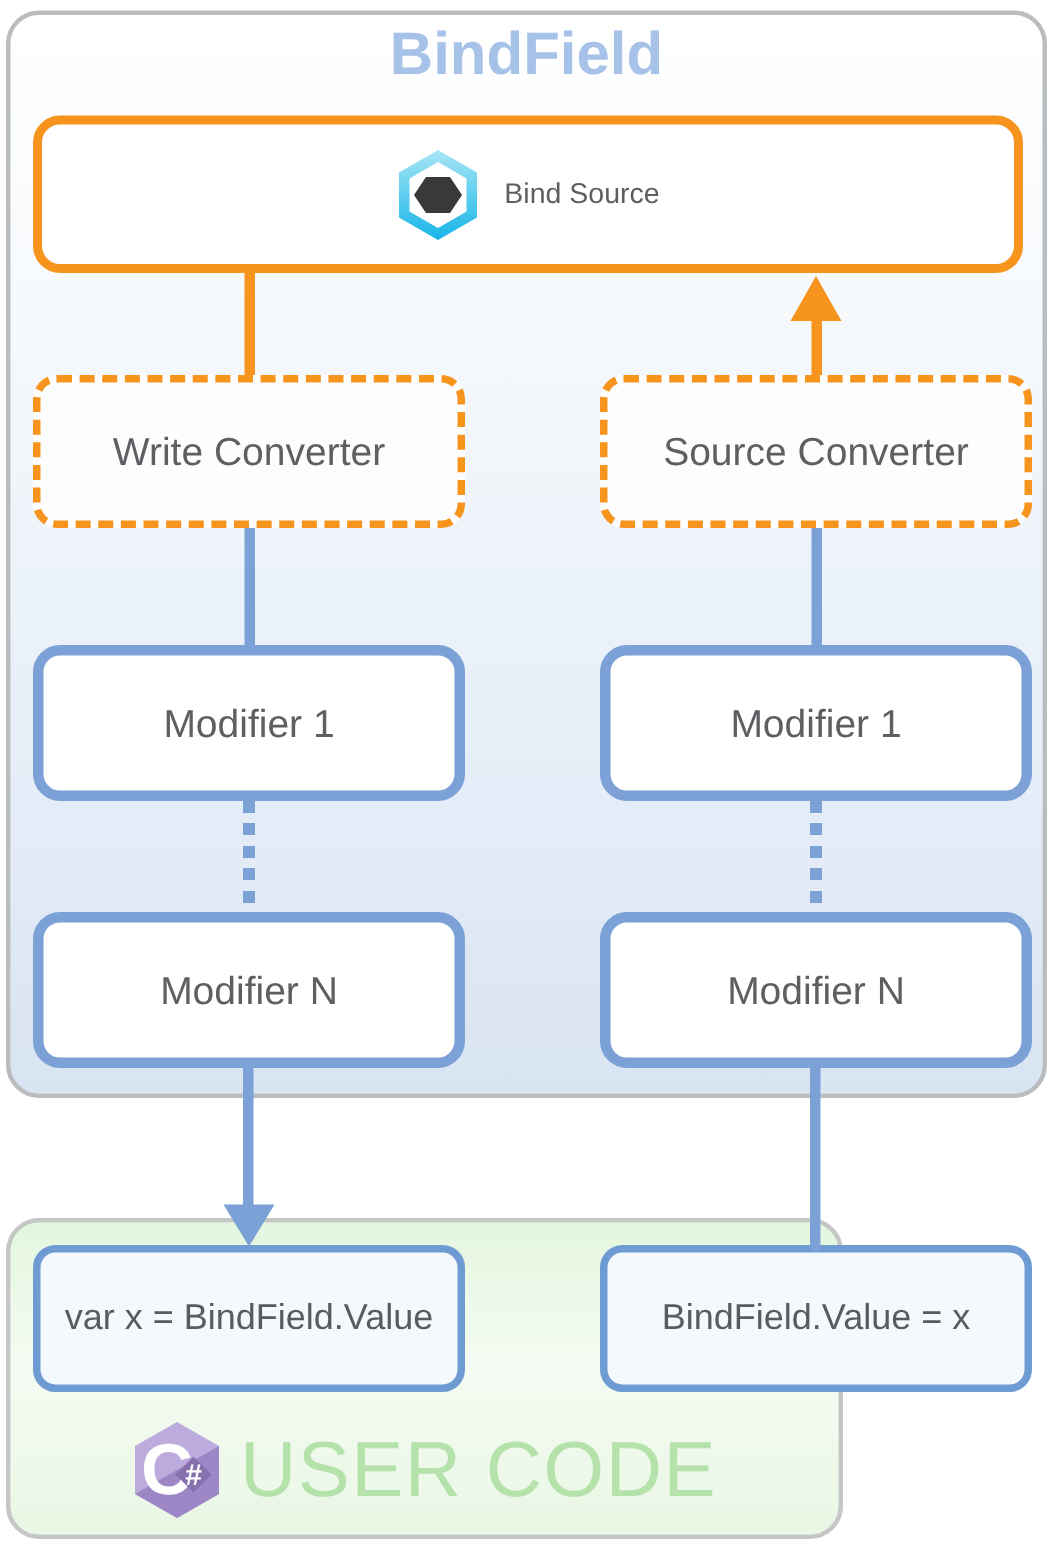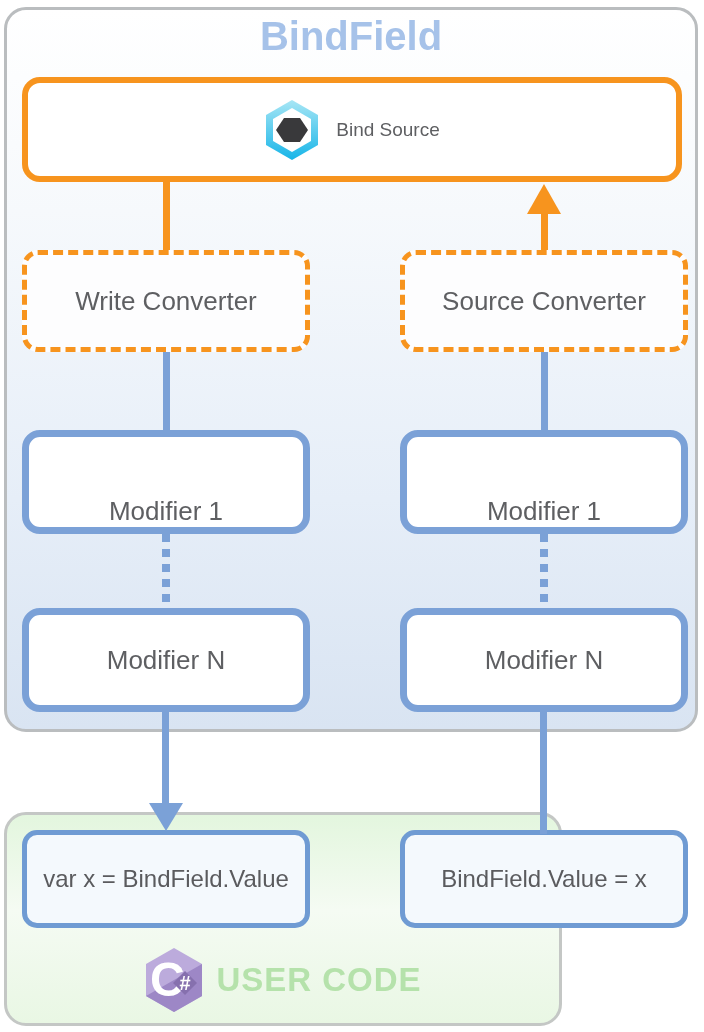--- a/index.html
+++ b/index.html
@@ -34,21 +34,21 @@
   .converter-node {
     top:240px; width:288px; height:102px; background:#fdfdfe;
     border:5px dashed #f7941e; border-radius:16px;
   }
   .modifier-node {
     width:288px; height:104px;
     border:7px solid #7ba1d7; border-radius:18px;
   }
   .col-left  { left:15px; }
   .col-right { left:393px; }
-  .row-mod1  { top:420px;align-items:flex-end; }
+  .row-mod1  { top:420px; }
   .row-modn  { top:598px;border-radius:18px; }
   .vline { position:absolute; width:7px; }
   .orange { background:#f7941e; }
   .blue   { background:#7ba1d7; }
   .tri { position:absolute; width:0; height:0; }
   .tri-up {
     border-left:17px solid transparent; border-right:17px solid transparent;
     border-bottom:30px solid #f7941e;
   }
   .tri-down {
@@ -61,21 +61,21 @@
   }
   .code-node {
     width:288px; height:98px; background:#f4f9fd;
     border:5px solid #6f9bd3; border-radius:15px; font-size:24px; color:#5a5b5e;
   }
   .footer-row {
     position:absolute; left:0; top:130px; width:100%; height:70px;
     display:flex; align-items:center; justify-content:center; gap:12px;
   }
   .usercode-label {
-    font-size:33px; font-weight:bold; color:#b5e2ab; letter-spacing:1px;
+    font-size:52px; font-weight:normal; color:#b5e2ab; letter-spacing:1px;
   }
   .stage-connector { z-index:5; }
 </style>
 </head>
 <body>
 
 <div class="stage">
 
   <section class="panel bindfield-panel">
     <h1 class="diagram-title">BindField</h1>

